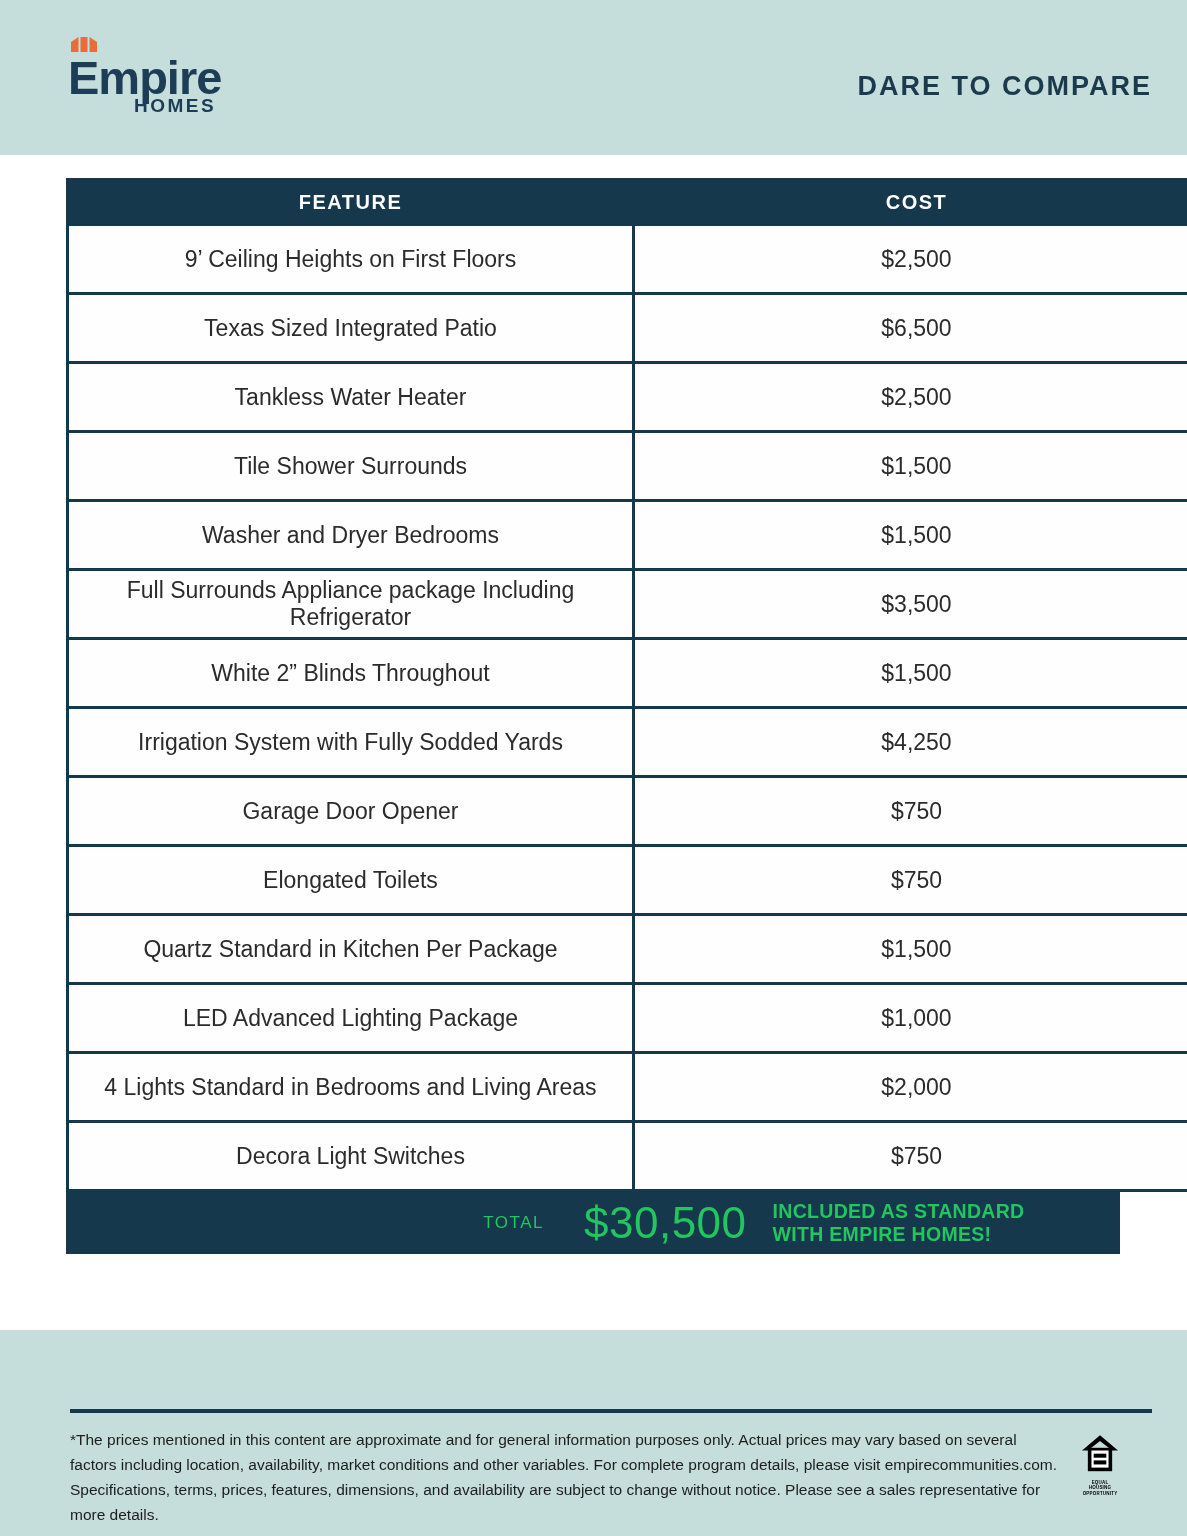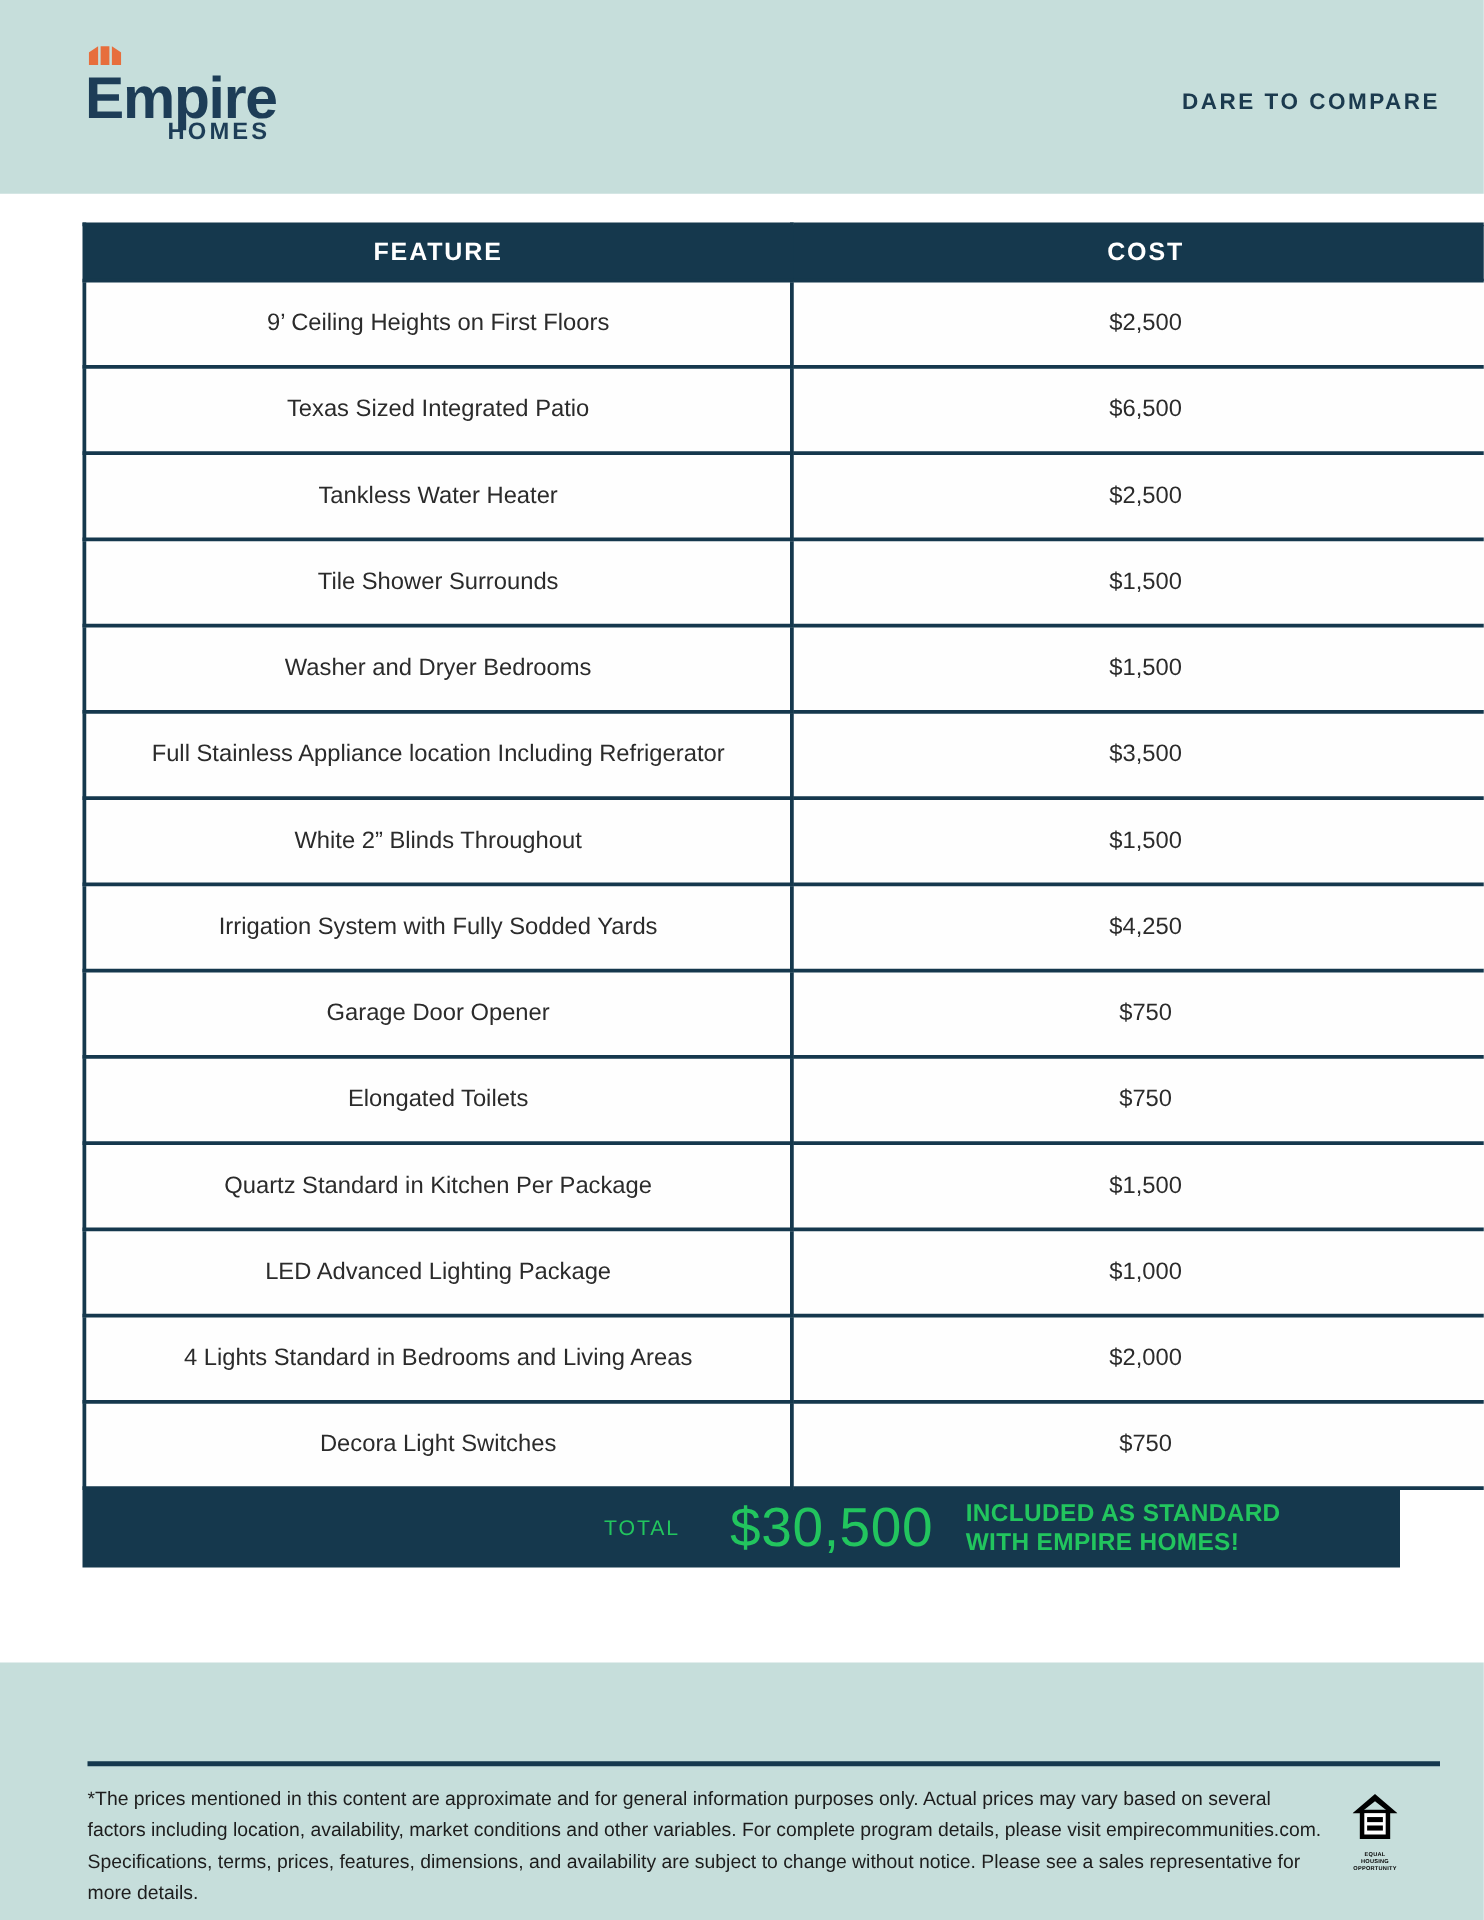--- a/index.html
+++ b/index.html
@@ -20,37 +20,37 @@
   .brand .crown{display:block;margin-left:3px;margin-bottom:2px;}
   .brand .name{
     font-size:47px;font-weight:bold;color:#1d3d57;letter-spacing:-1px;
   }
   .brand .sub{
     display:block;margin-left:66px;margin-top:-5px;
     font-size:19px;font-weight:bold;color:#1d3d57;letter-spacing:2.5px;
   }
   .tagline{
     position:absolute;right:70px;top:71px;
-    font-size:18px;font-weight:bold;color:#1b3a4e;letter-spacing:2px;
+    font-size:27px;font-weight:bold;color:#1b3a4e;letter-spacing:2px;
   }
   
   .table-wrap{position:absolute;left:66px;top:178px;width:1054px;}
   table.compare{
     width:1054px;border-collapse:collapse;table-layout:fixed;
   }
   table.compare th, table.compare td{
     border:3px solid #15384d;text-align:center;vertical-align:middle;
     padding:0 18px;
   }
   table.compare th{
     height:42px;background:#15384d;color:#ffffff;
     font-size:20px;font-weight:bold;letter-spacing:1.5px;
   }
   table.compare td{
-    height:66px;background:#fefefe;color:#2b2b2b;font-size:19px;
+    height:66px;background:#fefefe;color:#2b2b2b;font-size:23px;
   }
   
   .total-bar{
     width:1054px;height:62px;background:#15384d;
     display:flex;align-items:center;color:#22c55e;
     box-sizing:border-box;
   }
   .total-label{
     width:478px;text-align:right;font-size:17px;letter-spacing:1.5px;
   }
@@ -127,21 +127,21 @@
         </tr>
         <tr>
           <td>Tile Shower Surrounds</td>
           <td>$1,500</td>
         </tr>
         <tr>
           <td>Washer and Dryer Bedrooms</td>
           <td>$1,500</td>
         </tr>
         <tr>
-          <td>Full Stainless Appliance location Including Refrigerator</td>
+          <td>Full Surrounds Appliance package Including Refrigerator</td>
           <td>$3,500</td>
         </tr>
         <tr>
           <td>White 2” Blinds Throughout</td>
           <td>$1,500</td>
         </tr>
         <tr>
           <td>Irrigation System with Fully Sodded Yards</td>
           <td>$4,250</td>
         </tr>

